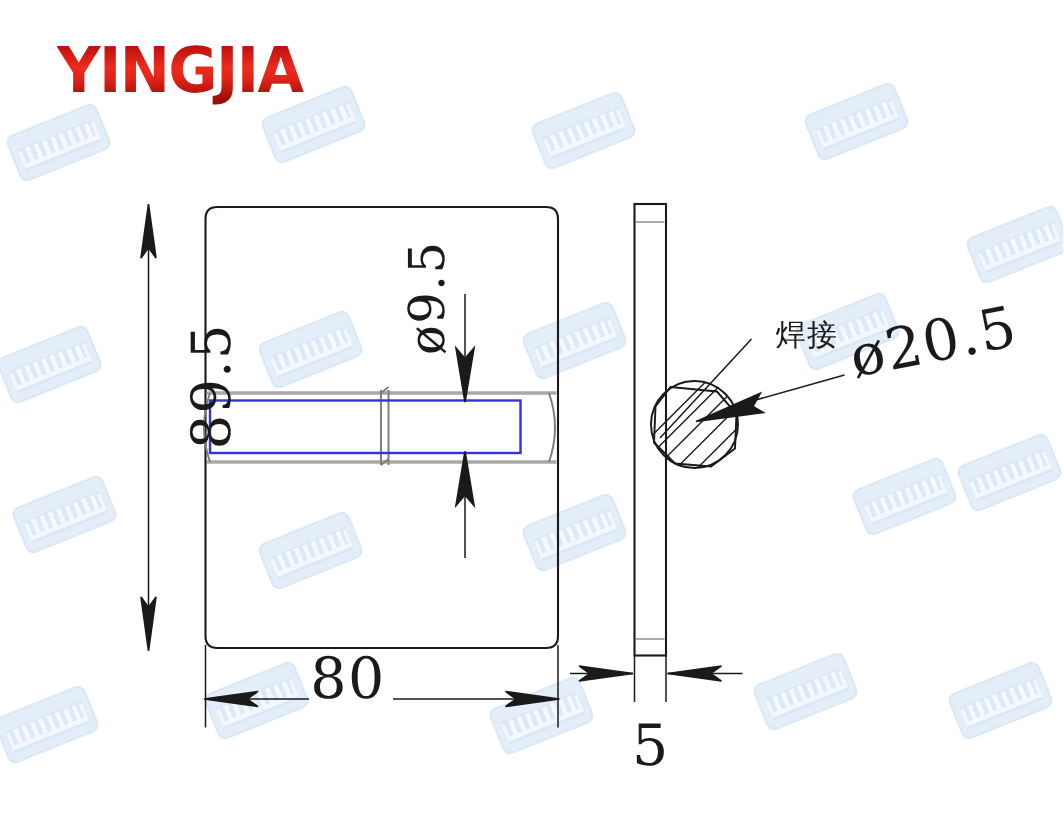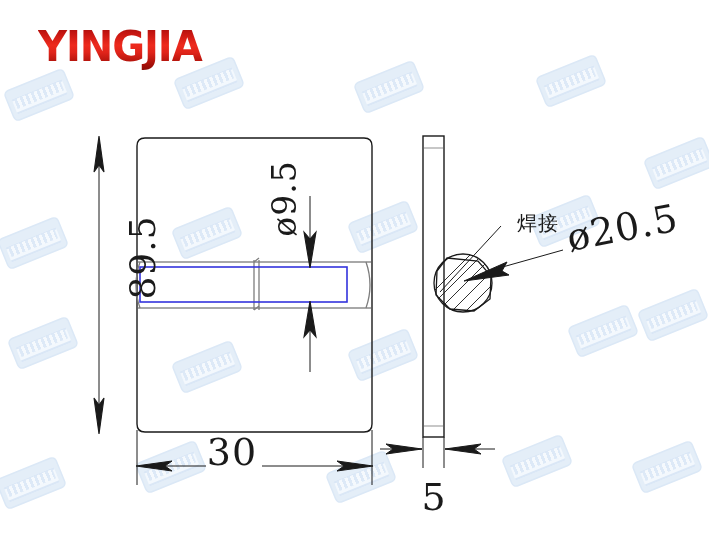--- a/index.html
+++ b/index.html
@@ -402,21 +402,21 @@
   </svg>
 
   <div id="brand-logo">
     <div class="logo-text">YINGJIA</div>
   </div>
 
   <div class="dim-label" id="dim-89-5">89.5</div>
 
   <div class="dim-label" id="dim-9-5">ø9.5</div>
 
-  <div class="dim-label" id="dim-70">30</div>
+  <div class="dim-label" id="dim-70">80</div>
 
   <div class="dim-label" id="dim-5">5</div>
 
   <div class="dim-label" id="dim-20-5">ø20.5</div>
 
   <div class="dim-label" id="label-welding">焊接</div>
 
 </div>
 
 </body></html>

